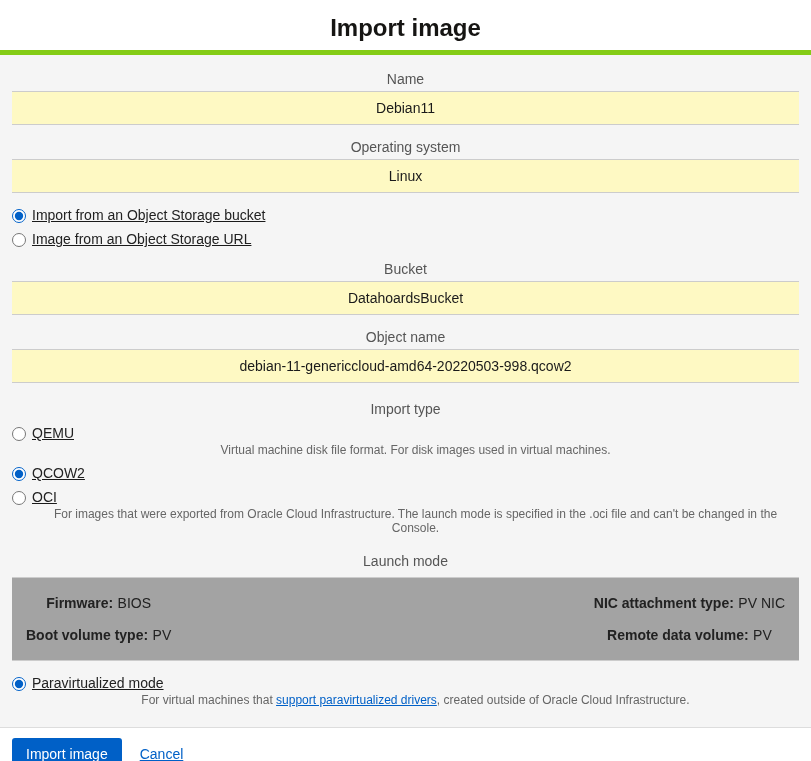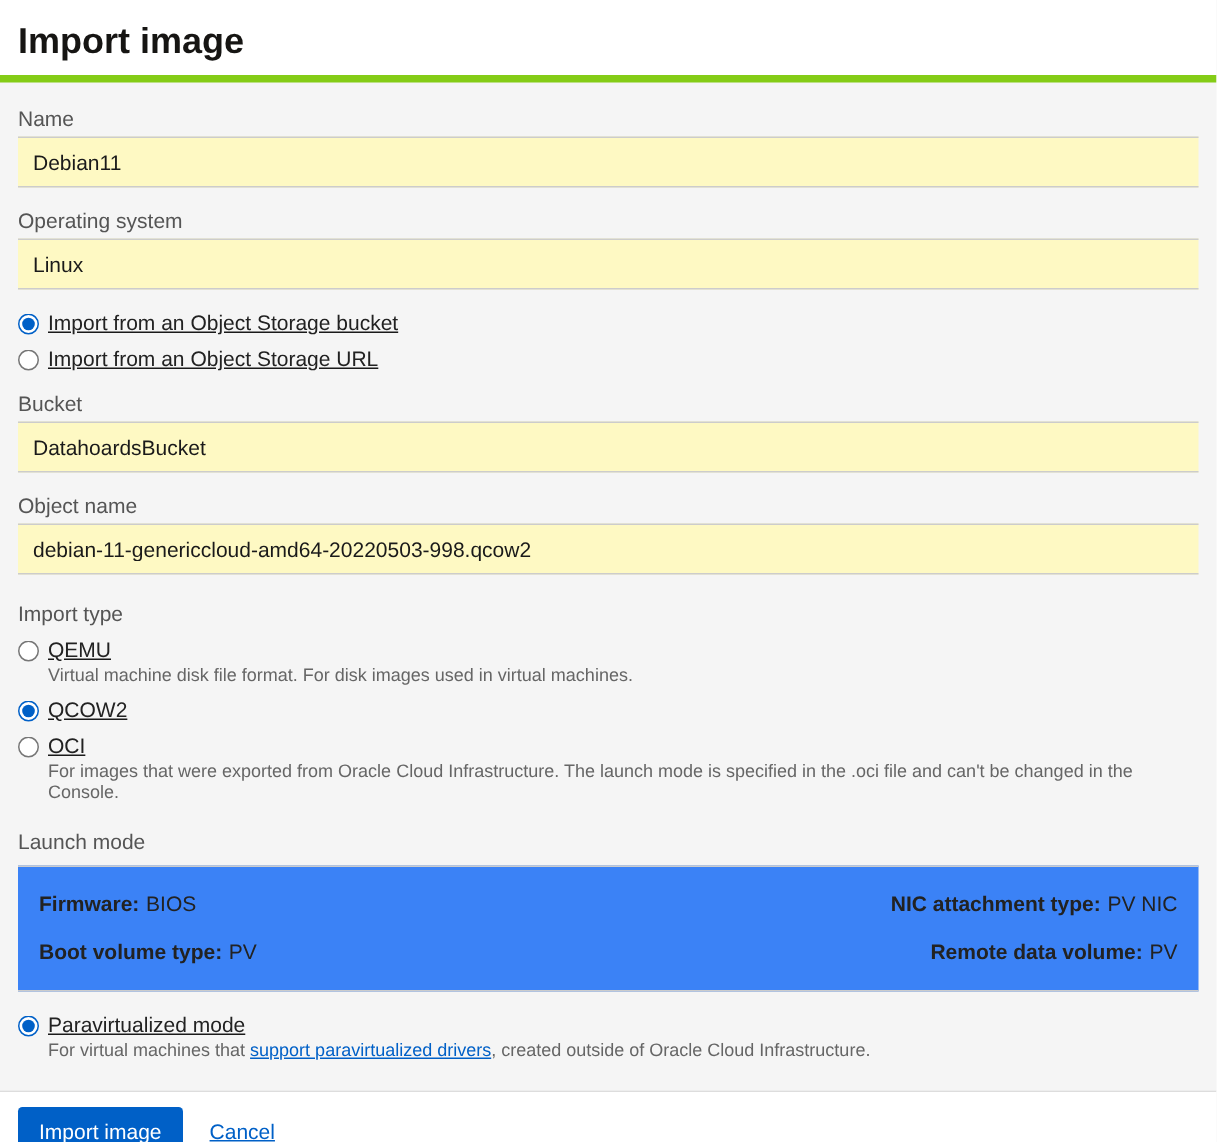--- a/index.html
+++ b/index.html
@@ -1,15 +1,15 @@
 <!DOCTYPE html>
 <html><head>
   <meta charset="utf-8">
   <style>
-    * { box-sizing: border-box; margin: 0; padding: 0; }
+    * { box-sizing: border-box; margin: 0; padding: 0; text-align: center; }
     body {
       font-family: -apple-system, BlinkMacSystemFont, "Segoe UI", Helvetica, Arial, sans-serif;
       width: 811px;
       background: #fff;
       color: #1a1a1a;
     }
     .header {
       padding: 14px 12px 8px;
     }
     .page-title {
@@ -72,21 +72,21 @@
       margin-top: 2px;
     }
     .section-gap { margin-top: 14px; }
     .section-label {
       font-size: 14px;
       color: #555;
       margin-top: 18px;
       margin-bottom: 8px;
     }
     .launch-box {
-      background: #3b82f6;
+      background: #a3a3a3;
       border: 1px solid #ccc;
       border-left: none;
       border-right: none;
       padding: 16px 14px;
       display: flex;
       justify-content: space-between;
       gap: 52px;
     }
     .launch-col {
       display: flex;
@@ -142,21 +142,21 @@
 
   <label class="field-label section-gap">Operating system</label>
   <input class="select-input" type="text" readonly="" value="Linux" style="">
 
   <div class="radio-row section-gap">
     <input type="radio" name="source" checked="" style="">
     <span class="rlabel">Import from an Object Storage bucket</span>
   </div>
   <div class="radio-row">
     <input type="radio" name="source" style="">
-    <span class="rlabel">Import from an Object Storage URL</span>
+    <span class="rlabel">Image from an Object Storage URL</span>
   </div>
 
   <label class="field-label section-gap">Bucket</label>
   <input class="select-input" type="text" readonly="" value="DatahoardsBucket" style="">
 
   <label class="field-label section-gap">Object name</label>
   <input class="select-input" type="text" readonly="" value="debian-11-genericcloud-amd64-20220503-998.qcow2" style="">
 
   <div class="section-label">Import type</div>
 

